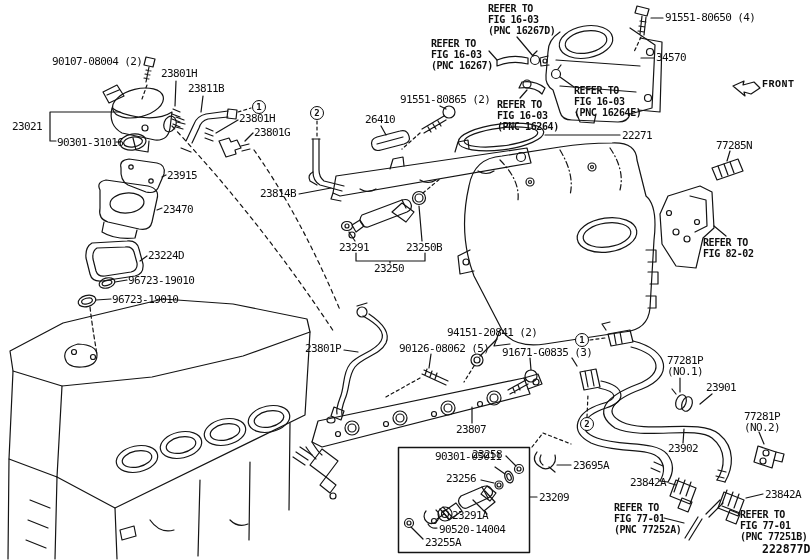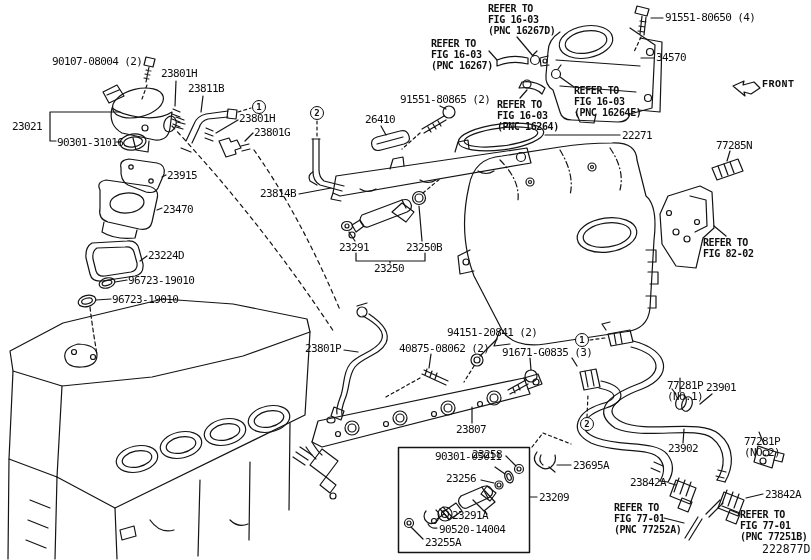--- a/index.html
+++ b/index.html
@@ -1,27 +1,27 @@
 <!DOCTYPE html>
 <html><head>
 <meta charset="utf-8">
 <style>
   html,body{margin:0;padding:0;background:#888;}
   .stage{position:relative;width:811px;height:560px;background:#fff;overflow:hidden;
          font-family:"DejaVu Sans Mono","Liberation Mono",monospace;}
   .stage svg{position:absolute;left:0;top:0;}
   .lbl{position:absolute;font-weight:normal;font-size:11px;line-height:11px;
        letter-spacing:-0.6px;color:#0e0e0e;white-space:pre-line;}
-  .lbl-c{text-align:center;width:46px;margin-top:25px;}
+  .lbl-c{text-align:center;width:46px;}
   .note{position:absolute;font-weight:bold;font-size:10px;line-height:11px;
         letter-spacing:-0.4px;color:#0e0e0e;white-space:pre-line;}
   .callout{position:absolute;width:12px;height:12px;border:1.4px solid #0e0e0e;
            border-radius:50%;display:flex;align-items:center;justify-content:center;
            font-size:9px;font-weight:bold;color:#0e0e0e;background:#fff;line-height:1;}
-  .code{position:absolute;font-weight:normal;font-size:11.5px;color:#0e0e0e;text-align:right;}
+  .code{position:absolute;font-weight:bold;font-size:11.5px;color:#0e0e0e;text-align:right;}
   .front{position:absolute;font-weight:bold;font-size:10px;letter-spacing:.5px;color:#0e0e0e;font-family:Liberation Mono, monospace;}
 </style>
 </head>
 <body>
 
 <div class="stage">
 
 <svg width="811" height="560" viewBox="0 0 811 560">
 <g fill="none" stroke="#141414" stroke-width="1.2" stroke-linecap="round" stroke-linejoin="round">
 
@@ -359,21 +359,21 @@
 <div class="lbl" style="left:260px;top:188px">23814B</div>
 <div class="lbl" style="left:339px;top:242px">23291</div>
 <div class="lbl" style="left:406px;top:242px">23250B</div>
 <div class="lbl" style="left:374px;top:263px">23250</div>
 <div class="lbl" style="left:665px;top:12px">91551-80650 (4)</div>
 <div class="lbl" style="left:656px;top:52px">34570</div>
 <div class="lbl" style="left:622px;top:130px">22271</div>
 <div class="lbl" style="left:716px;top:140px">77285N</div>
 <div class="lbl" style="left:305px;top:343px">23801P</div>
 <div class="lbl" style="left:447px;top:327px">94151-20841 (2)</div>
-<div class="lbl" style="left:399px;top:343px">40875-08062 (2)</div>
+<div class="lbl" style="left:399px;top:343px">90126-08062 (5)</div>
 <div class="lbl" style="left:502px;top:347px">91671-G0835 (3)</div>
 <div class="lbl" style="left:456px;top:424px">23807</div>
 <div class="lbl" style="left:472px;top:449px">23258</div>
 <div class="lbl" style="left:435px;top:451px">90301-05011</div>
 <div class="lbl" style="left:446px;top:473px">23256</div>
 <div class="lbl" style="left:452px;top:510px">23291A</div>
 <div class="lbl" style="left:439px;top:524px">90520-14004</div>
 <div class="lbl" style="left:425px;top:537px">23255A</div>
 <div class="lbl" style="left:539px;top:492px">23209</div>
 <div class="lbl" style="left:573px;top:460px">23695A</div>

